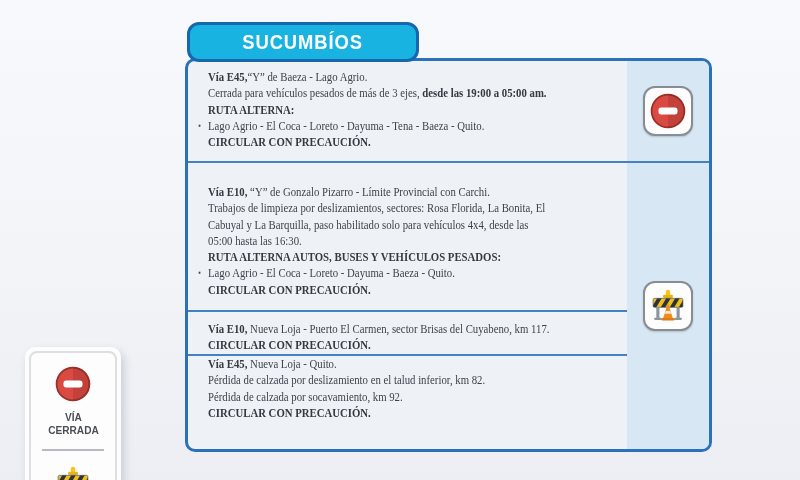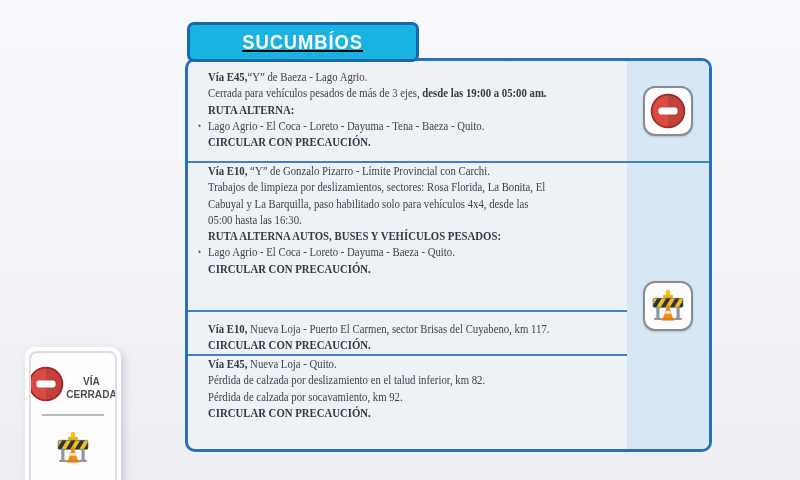--- a/index.html
+++ b/index.html
@@ -5,38 +5,38 @@
   html,body{margin:0;padding:0;}
   body{
     width:800px;height:480px;overflow:hidden;position:relative;
     background:linear-gradient(180deg,#f8f9fc 0%,#f2f4f8 55%,#eceef3 100%);
     font-family:"Liberation Sans",sans-serif;
   }
   
   .tab{
     position:absolute;left:187px;top:22px;width:232px;height:40px;z-index:3;
     box-sizing:border-box;background:var(--tab-fill,#19b3e2);
-    border:3px solid var(--tab-border,#1767ae);border-radius:7px;
-    display:flex;align-items:center;justify-content:center;text-decoration:underline;
+    border:3px solid var(--tab-border,#1767ae);border-radius:12px;
+    display:flex;align-items:center;justify-content:center;
   }
   .tab-title{
     color:#ffffff;font-weight:700;font-size:20px;letter-spacing:1px;
     transform:scaleX(0.92);white-space:nowrap;
   }
   
   .panel{
     position:absolute;left:185px;top:58px;width:527px;height:394px;z-index:1;
     box-sizing:border-box;background:var(--panel-bg,#eef1f6);
     border:3px solid var(--panel-border,#2b71b9);border-radius:10px;
     display:flex;overflow:hidden;
   }
   .content{flex:1;display:flex;flex-direction:column;min-width:0;}
   .section{box-sizing:border-box;padding:8px 2px 0 20px;overflow:hidden;font-family:Liberation Serif, serif;}
   .section.s1{height:102px;border-bottom:2px solid var(--divider,#4181c4);}
-  .section.s2{height:149px;border-bottom:2px solid var(--divider,#4181c4);padding-top:0;}
+  .section.s2{height:149px;border-bottom:2px solid var(--divider,#4181c4);padding-top:21px;}
   .section.s3{height:44px;border-bottom:2px solid var(--divider,#4181c4);padding-top:9px;}
   .section.s4{flex:1;padding-top:0;}
   .line{
     margin:0;line-height:16.3px;font-size:12.5px;color:var(--text,#3d434b);
     white-space:nowrap;transform:scaleX(0.86);transform-origin:0 50%;
   }
   .seg{letter-spacing:0;}
   .seg.bold{font-weight:700;color:#343a41;}
   .bullet{display:inline-block;width:11px;margin-left:-11px;font-size:8px;vertical-align:2px;}
   
@@ -53,21 +53,21 @@
   
   .legend{
     position:absolute;left:25px;top:347px;width:96px;height:200px;z-index:4;
     box-sizing:border-box;background:#fdfdfe;border-radius:10px;padding:4px;
     box-shadow:3px 4px 9px rgba(70,80,100,0.22);
   }
   .legend-inner{
     width:100%;height:100%;box-sizing:border-box;border:2px solid #dcdee1;border-radius:8px;
     display:flex;flex-direction:column;align-items:center;padding-top:13px;overflow:hidden;
   }
-  .legend-item{display:flex;flex-direction:row;}
+  .legend-item{display:flex;flex-direction:column;align-items:center;}
   .legend-label{
     margin-top:9px;font-size:11px;font-weight:700;color:#4a4f55;text-align:center;
     white-space:pre-line;line-height:13px;transform:scaleX(0.92);
   }
   .legend-divider{width:62px;height:2px;background:#b7babf;margin:12px 0 14px;}
 </style>
 </head>
 <body style="--tab-fill: #19b3e2; --tab-border: #1767ae; --panel-border: #2b71b9; --panel-bg: #eef1f6; --icon-col-bg: #d7e8f4; --divider: #4181c4; --text: #3d434b; --closed-red: #d84a42; --work-yellow: #f2c01d;">
 
 <div class="tab">

